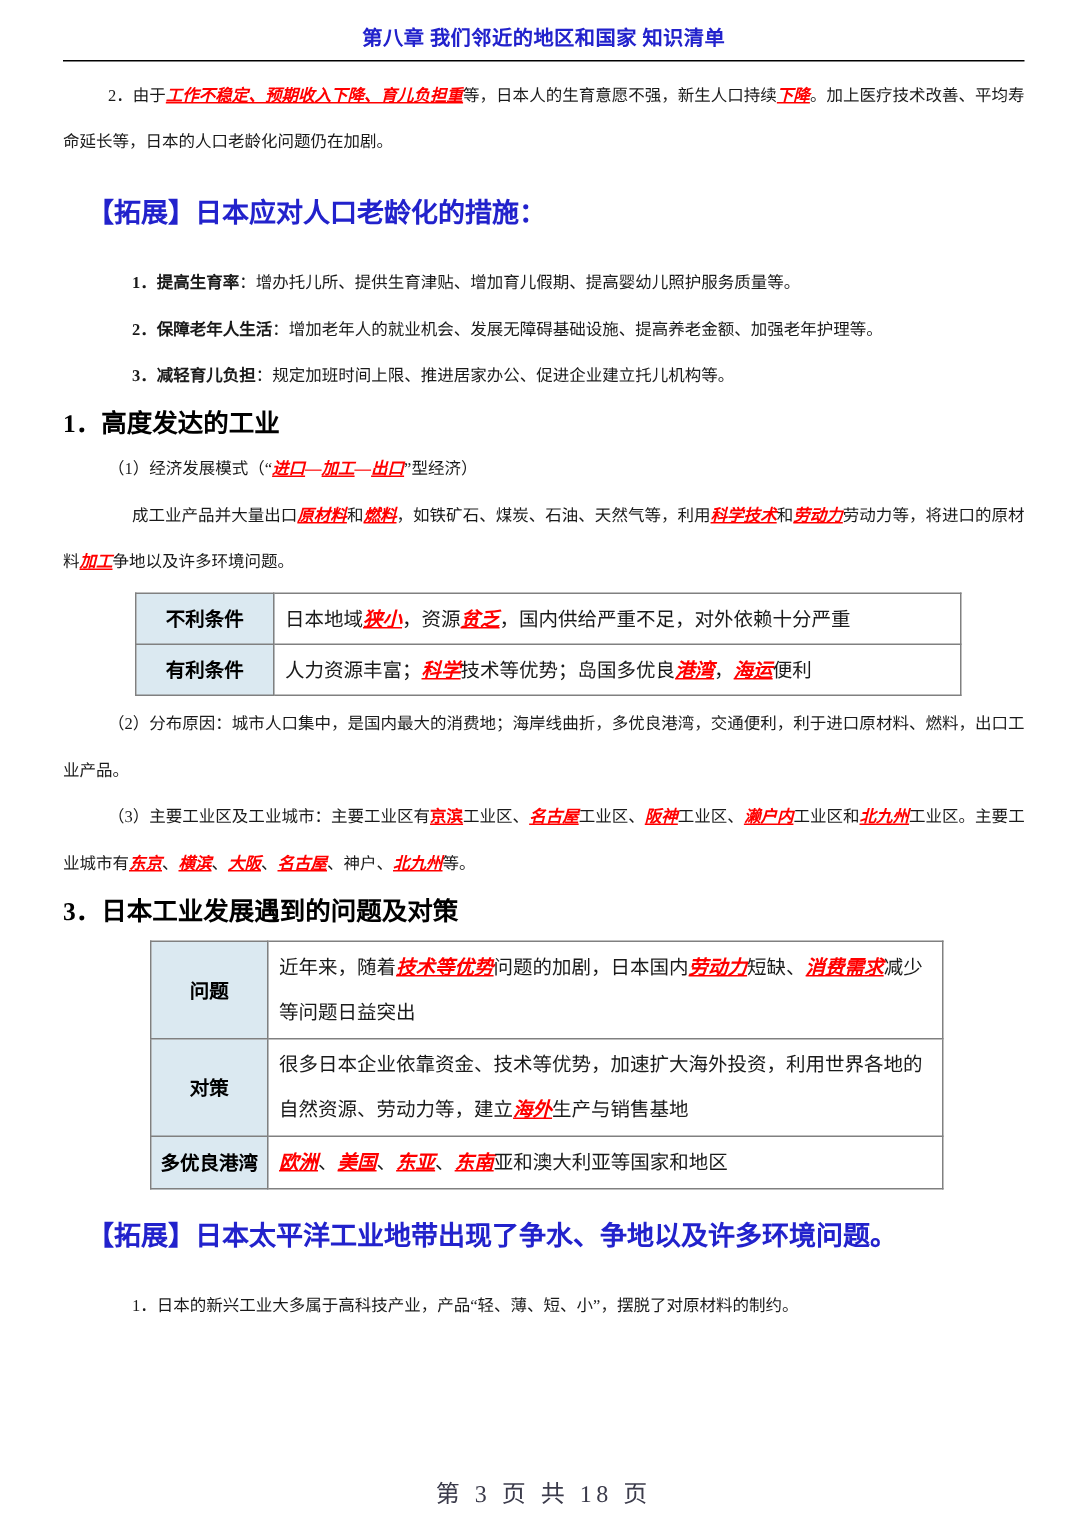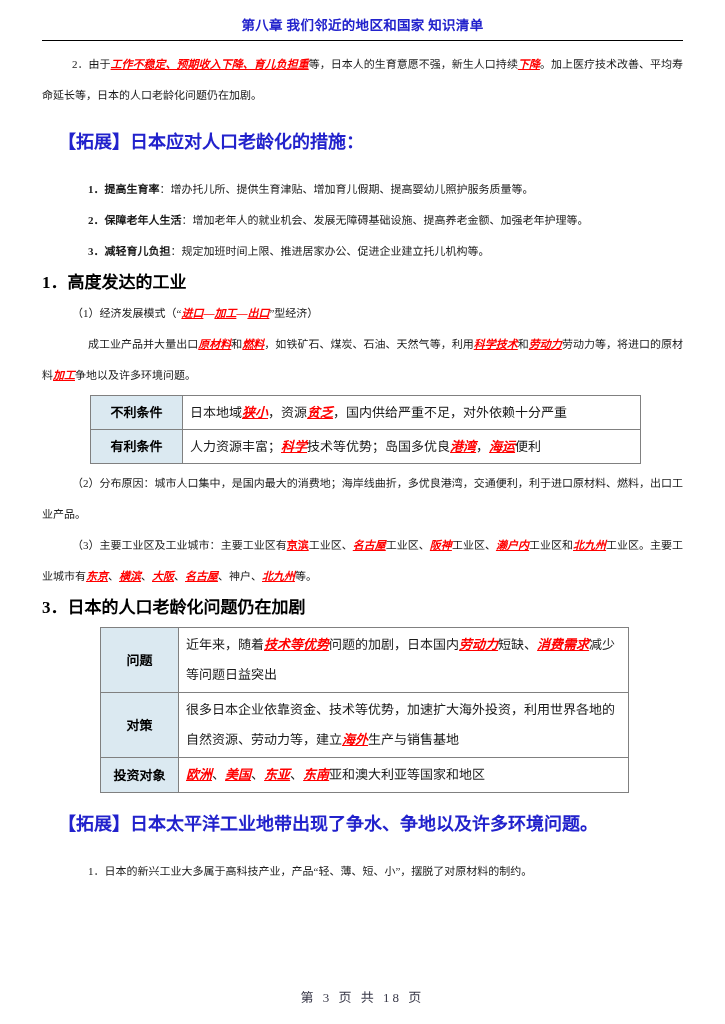--- a/index.html
+++ b/index.html
@@ -121,21 +121,21 @@
   #table-problems col.c2 { width: 450px; }
   #table-problems td.body { line-height: 30px; }
 
   
   .footer {
     position: absolute;
     left: 0;
     right: 0;
     bottom: 18px;
     text-align: center;
-    font-size: 13px;
+    font-size: 16px;
     color: #3a3a4a;
     letter-spacing: 3px;
     font-family: "Liberation Serif", serif;
   }
 </style>
 </head>
 <body>
 
 <div class="page">
 
@@ -176,38 +176,38 @@
         </tr>
       </tbody>
   </table>
 
 
 
   <p class="para indent1">（2）分布原因：城市人口集中，是国内最大的消费地；海岸线曲折，多优良港湾，交通便利，利于进口原材料、燃料，出口工业产品。</p>
 
   <p class="para indent1"><span>（3）主要工业区及工业城市：主要工业区有</span><span class="r-up">京滨</span><span>工业区、</span><span class="r">名古屋</span><span>工业区、</span><span class="r">阪神</span><span>工业区、</span><span class="r">濑户内</span><span>工业区和</span><span class="r">北九州</span><span>工业区。主要工业城市有</span><span class="r">东京</span><span>、</span><span class="r">横滨</span><span>、</span><span class="r">大阪</span><span>、</span><span class="r">名古屋</span><span>、神户、</span><span class="r">北九州</span><span>等。</span></p>
 
-  <p class="h-black"><span>3．</span><span>日本的人口老龄化问题仍在加剧</span></p>
+  <p class="h-black"><span>3．</span><span>日本工业发展遇到的问题及对策</span></p>
 
   <table class="kt" id="table-problems">
     <colgroup>
         <col class="c1">
         <col class="c2">
       </colgroup>
     <tbody>
         <tr>
           <td class="hdr">问题</td>
           <td class="body"><span>近年来，随着</span><span class="r">技术等优势</span><span>问题的加剧，日本国内</span><span class="r">劳动力</span><span>短缺、</span><span class="r">消费需求</span><span>减少等问题日益突出</span></td>
         </tr>
         <tr>
           <td class="hdr">对策</td>
           <td class="body"><span>很多日本企业依靠资金、技术等优势，加速扩大海外投资，利用世界各地的自然资源、劳动力等，建立</span><span class="r">海外</span><span>生产与销售基地</span></td>
         </tr>
         <tr>
-          <td class="hdr">投资对象</td>
+          <td class="hdr">多优良港湾</td>
           <td class="body"><span class="r">欧洲</span><span>、</span><span class="r">美国</span><span>、</span><span class="r">东亚</span><span>、</span><span class="r">东南</span><span>亚和澳大利亚等国家和地区</span></td>
         </tr>
       </tbody>
   </table>
 
   <p class="h-blue">【拓展】日本太平洋工业地带出现了争水、争地以及许多环境问题。</p>
 
   <p class="para indent2">1．日本的新兴工业大多属于高科技产业，产品“轻、薄、短、小”，摆脱了对原材料的制约。</p>
 
   <div class="footer">第 3 页 共 18 页</div>

